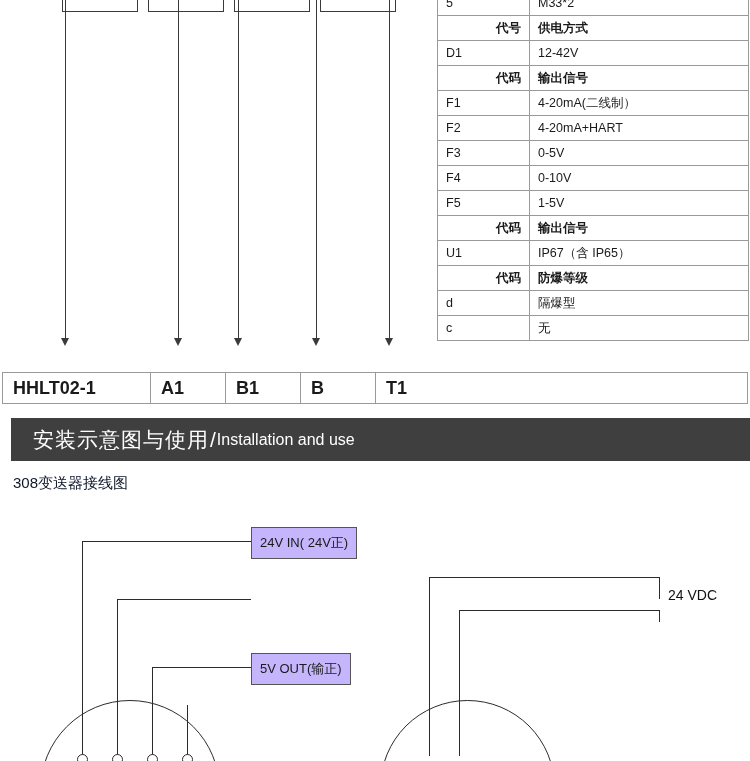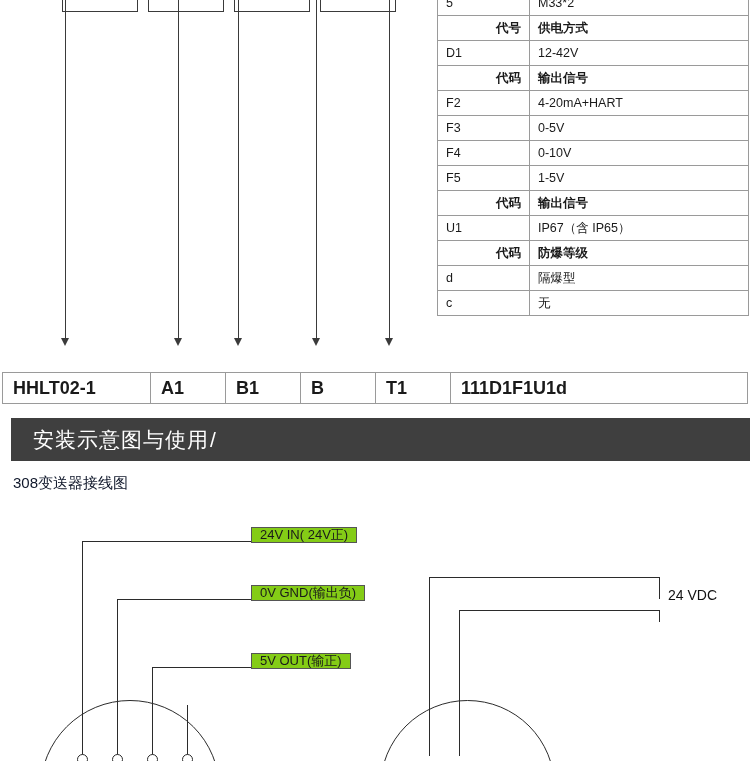--- a/index.html
+++ b/index.html
@@ -130,25 +130,25 @@
   .wiring {
     position: absolute;
     left: 0;
     top: 505px;
     width: 750px;
     height: 256px;
   }
   .wlabel {
     position: absolute;
     border: 1px solid #555;
-    background: #84cc16;
+    background: #c4b5fd;
     font-size: 13px;
     padding: 5px 8px;
     white-space: nowrap;
-    height: 16px;
+    height: 32px;
     display: flex;
     align-items: center;
   }
   .wline {
     position: absolute;
     background: #2b2b2b;
   }
   .wline.h { height: 1px; }
   .wline.v { width: 1px; }
   .circle {
@@ -206,20 +206,24 @@
       <td class="col-code">代号</td>
       <td>供电方式</td>
     </tr>
     <tr>
       <td class="col-code">D1</td>
       <td>12-42V</td>
     </tr>
     <tr class="hdr">
       <td class="col-code">代码</td>
       <td>输出信号</td>
+    </tr>
+    <tr>
+      <td class="col-code">F1</td>
+      <td>4-20mA(二线制）</td>
     </tr>
     <tr>
       <td class="col-code">F2</td>
       <td>4-20mA+HART</td>
     </tr>
     <tr>
       <td class="col-code">F3</td>
       <td>0-5V</td>
     </tr>
     <tr>
@@ -252,34 +256,33 @@
     </tr>
   </tbody>
 </table>
 
 <div class="model-strip">
   <div class="cell m-c1">HHLT02-1</div>
   <div class="cell m-c2">A1</div>
   <div class="cell m-c3">B1</div>
   <div class="cell m-c4">B</div>
   <div class="cell m-c5">T1</div>
-  <div class="cell m-c6">111D1F1U1d</div>
 </div>
 
 <div class="section-banner">
   <span class="banner-cn">安装示意图与使用</span>
   <span class="banner-sep">/</span>
+  <span class="banner-en">Installation and use</span>
 </div>
 
 <div class="sub-heading">308变送器接线图</div>
 
 <div class="wiring">
 
   <div class="wlabel" style="left:251px; top:22px;">24V IN( 24V正)</div>
-  <div class="wlabel" style="left:251px; top:80px;">0V GND(输出负)</div>
   <div class="wlabel" style="left:251px; top:148px;">5V OUT(输正)</div>
 
   <div class="wline h" style="left:82px; top:36px; width:169px;"></div>
   <div class="wline h" style="left:117px; top:94px; width:134px;"></div>
   <div class="wline h" style="left:152px; top:162px; width:99px;"></div>
 
   <div class="wline v" style="left:82px; top:36px; height:215px;"></div>
   <div class="wline v" style="left:117px; top:94px; height:157px;"></div>
   <div class="wline v" style="left:152px; top:162px; height:89px;"></div>
   <div class="wline v" style="left:187px; top:200px; height:51px;"></div>

